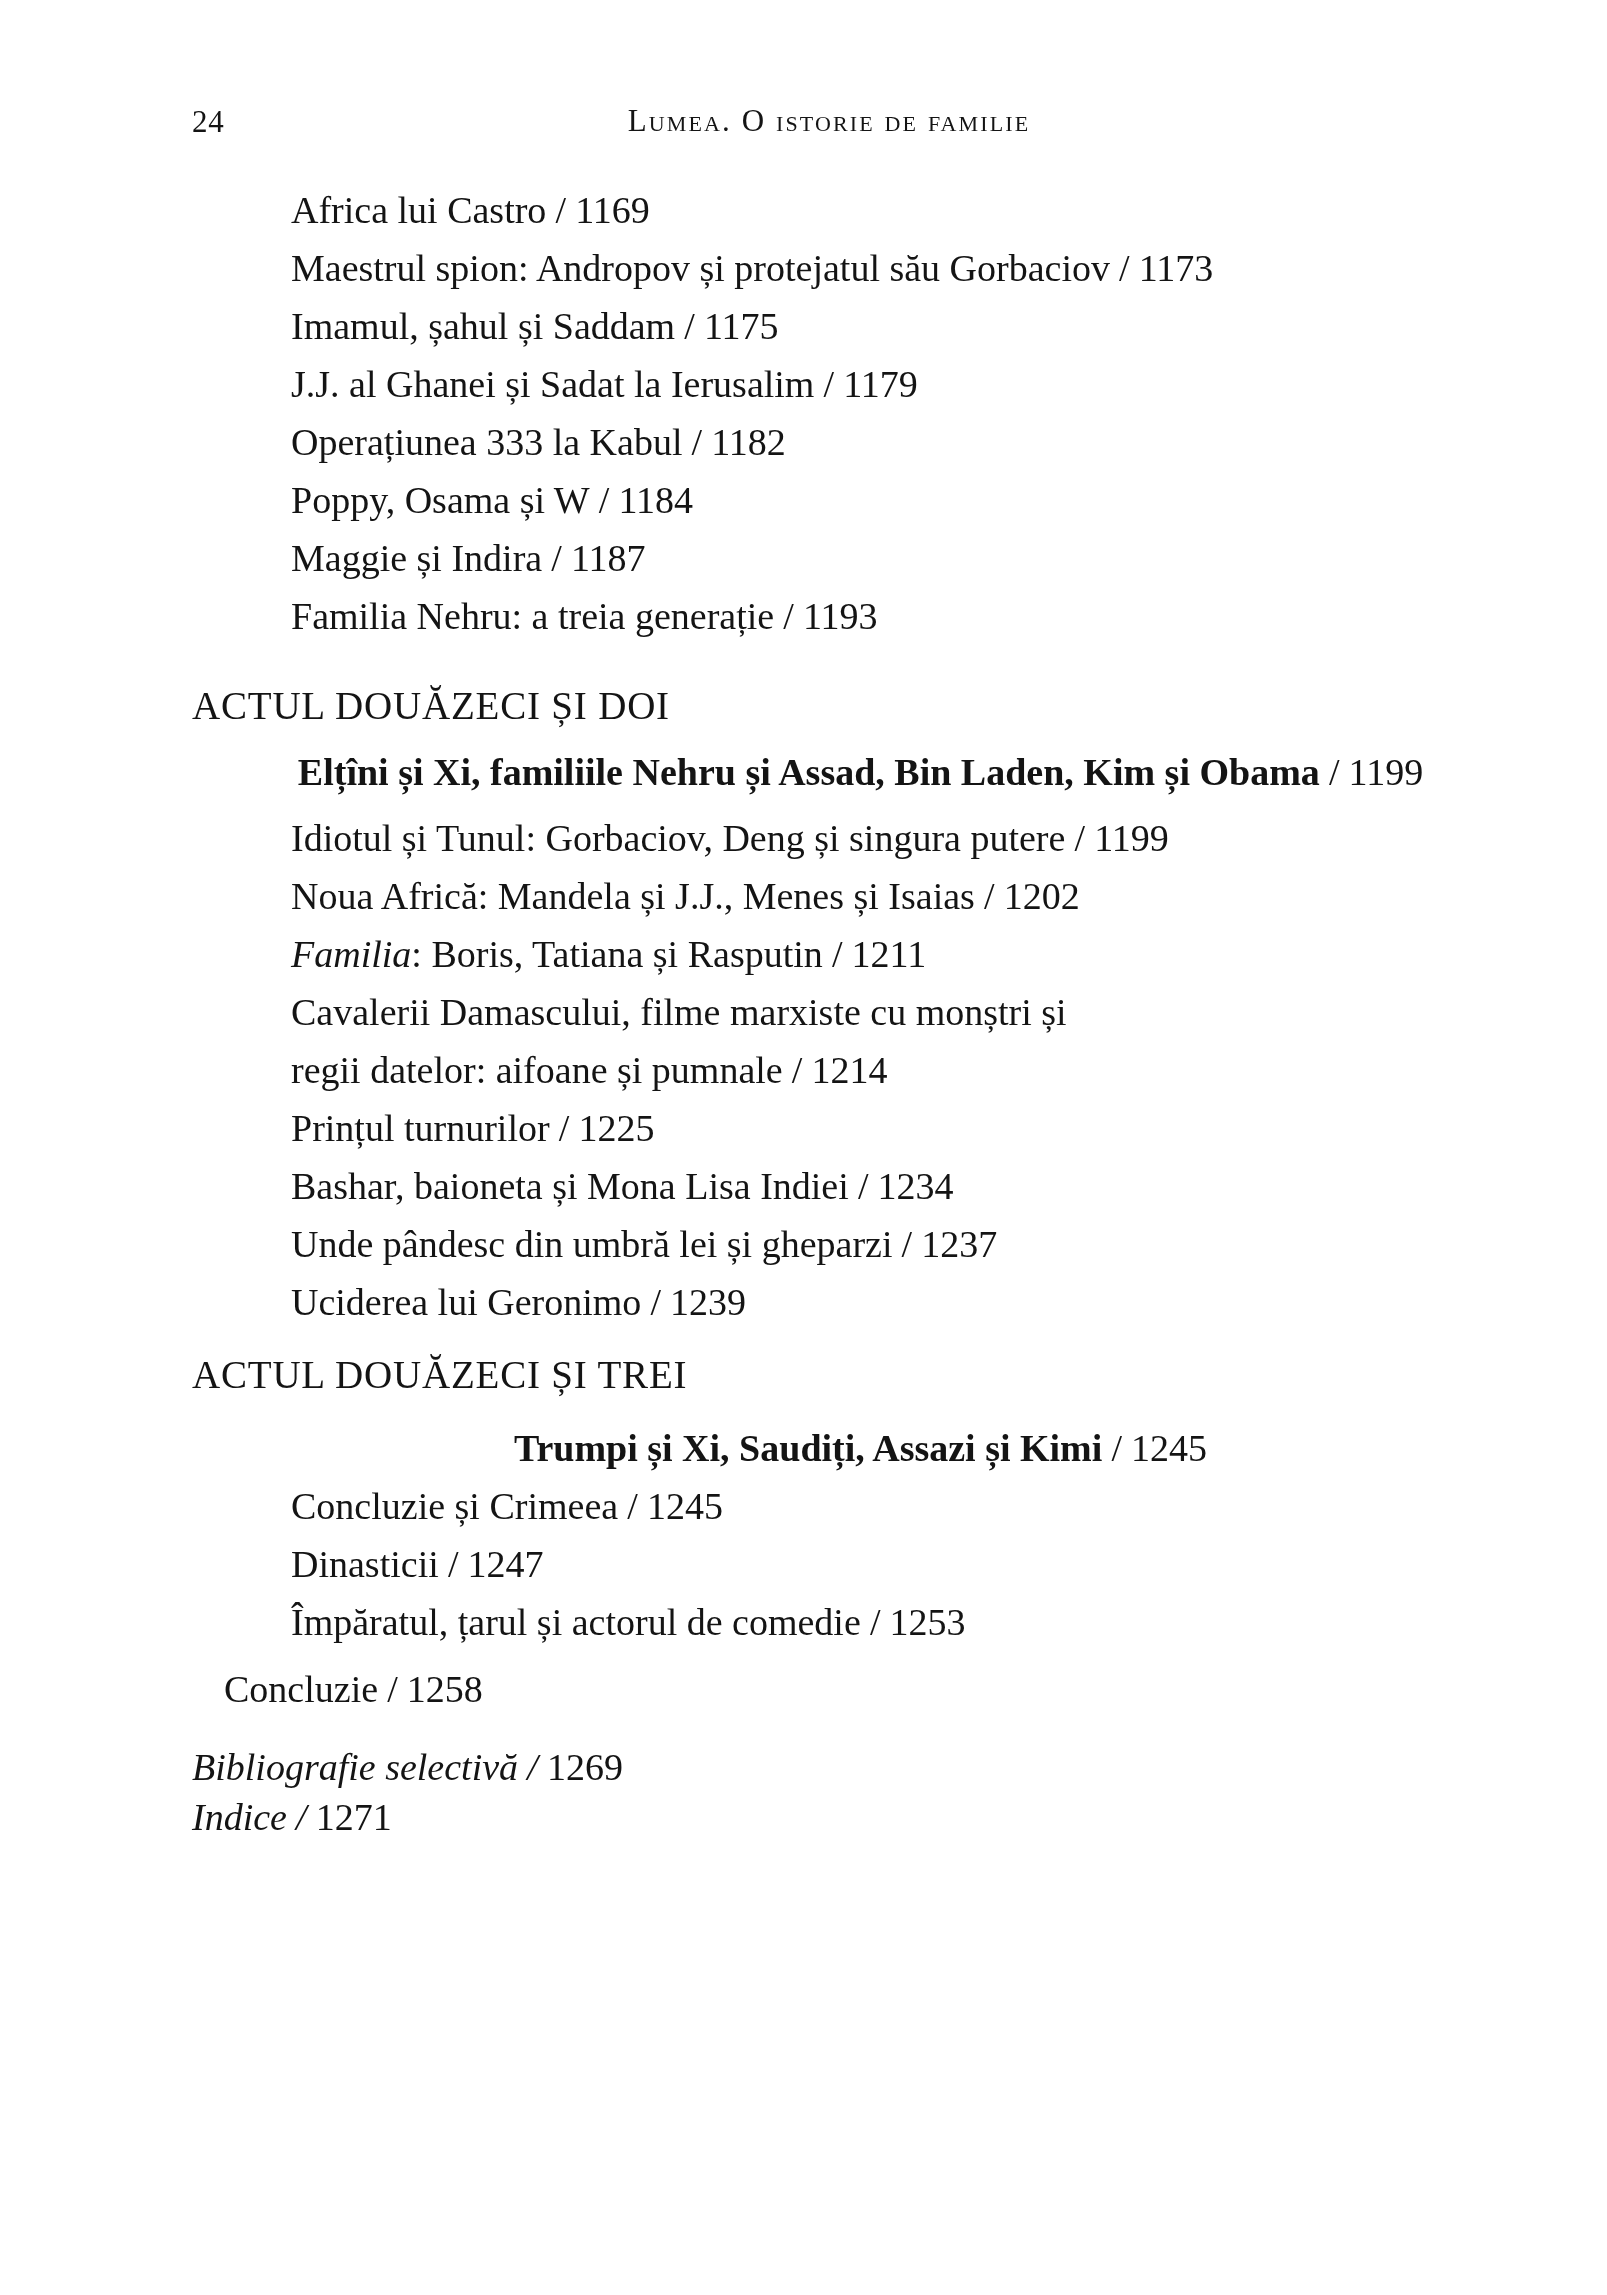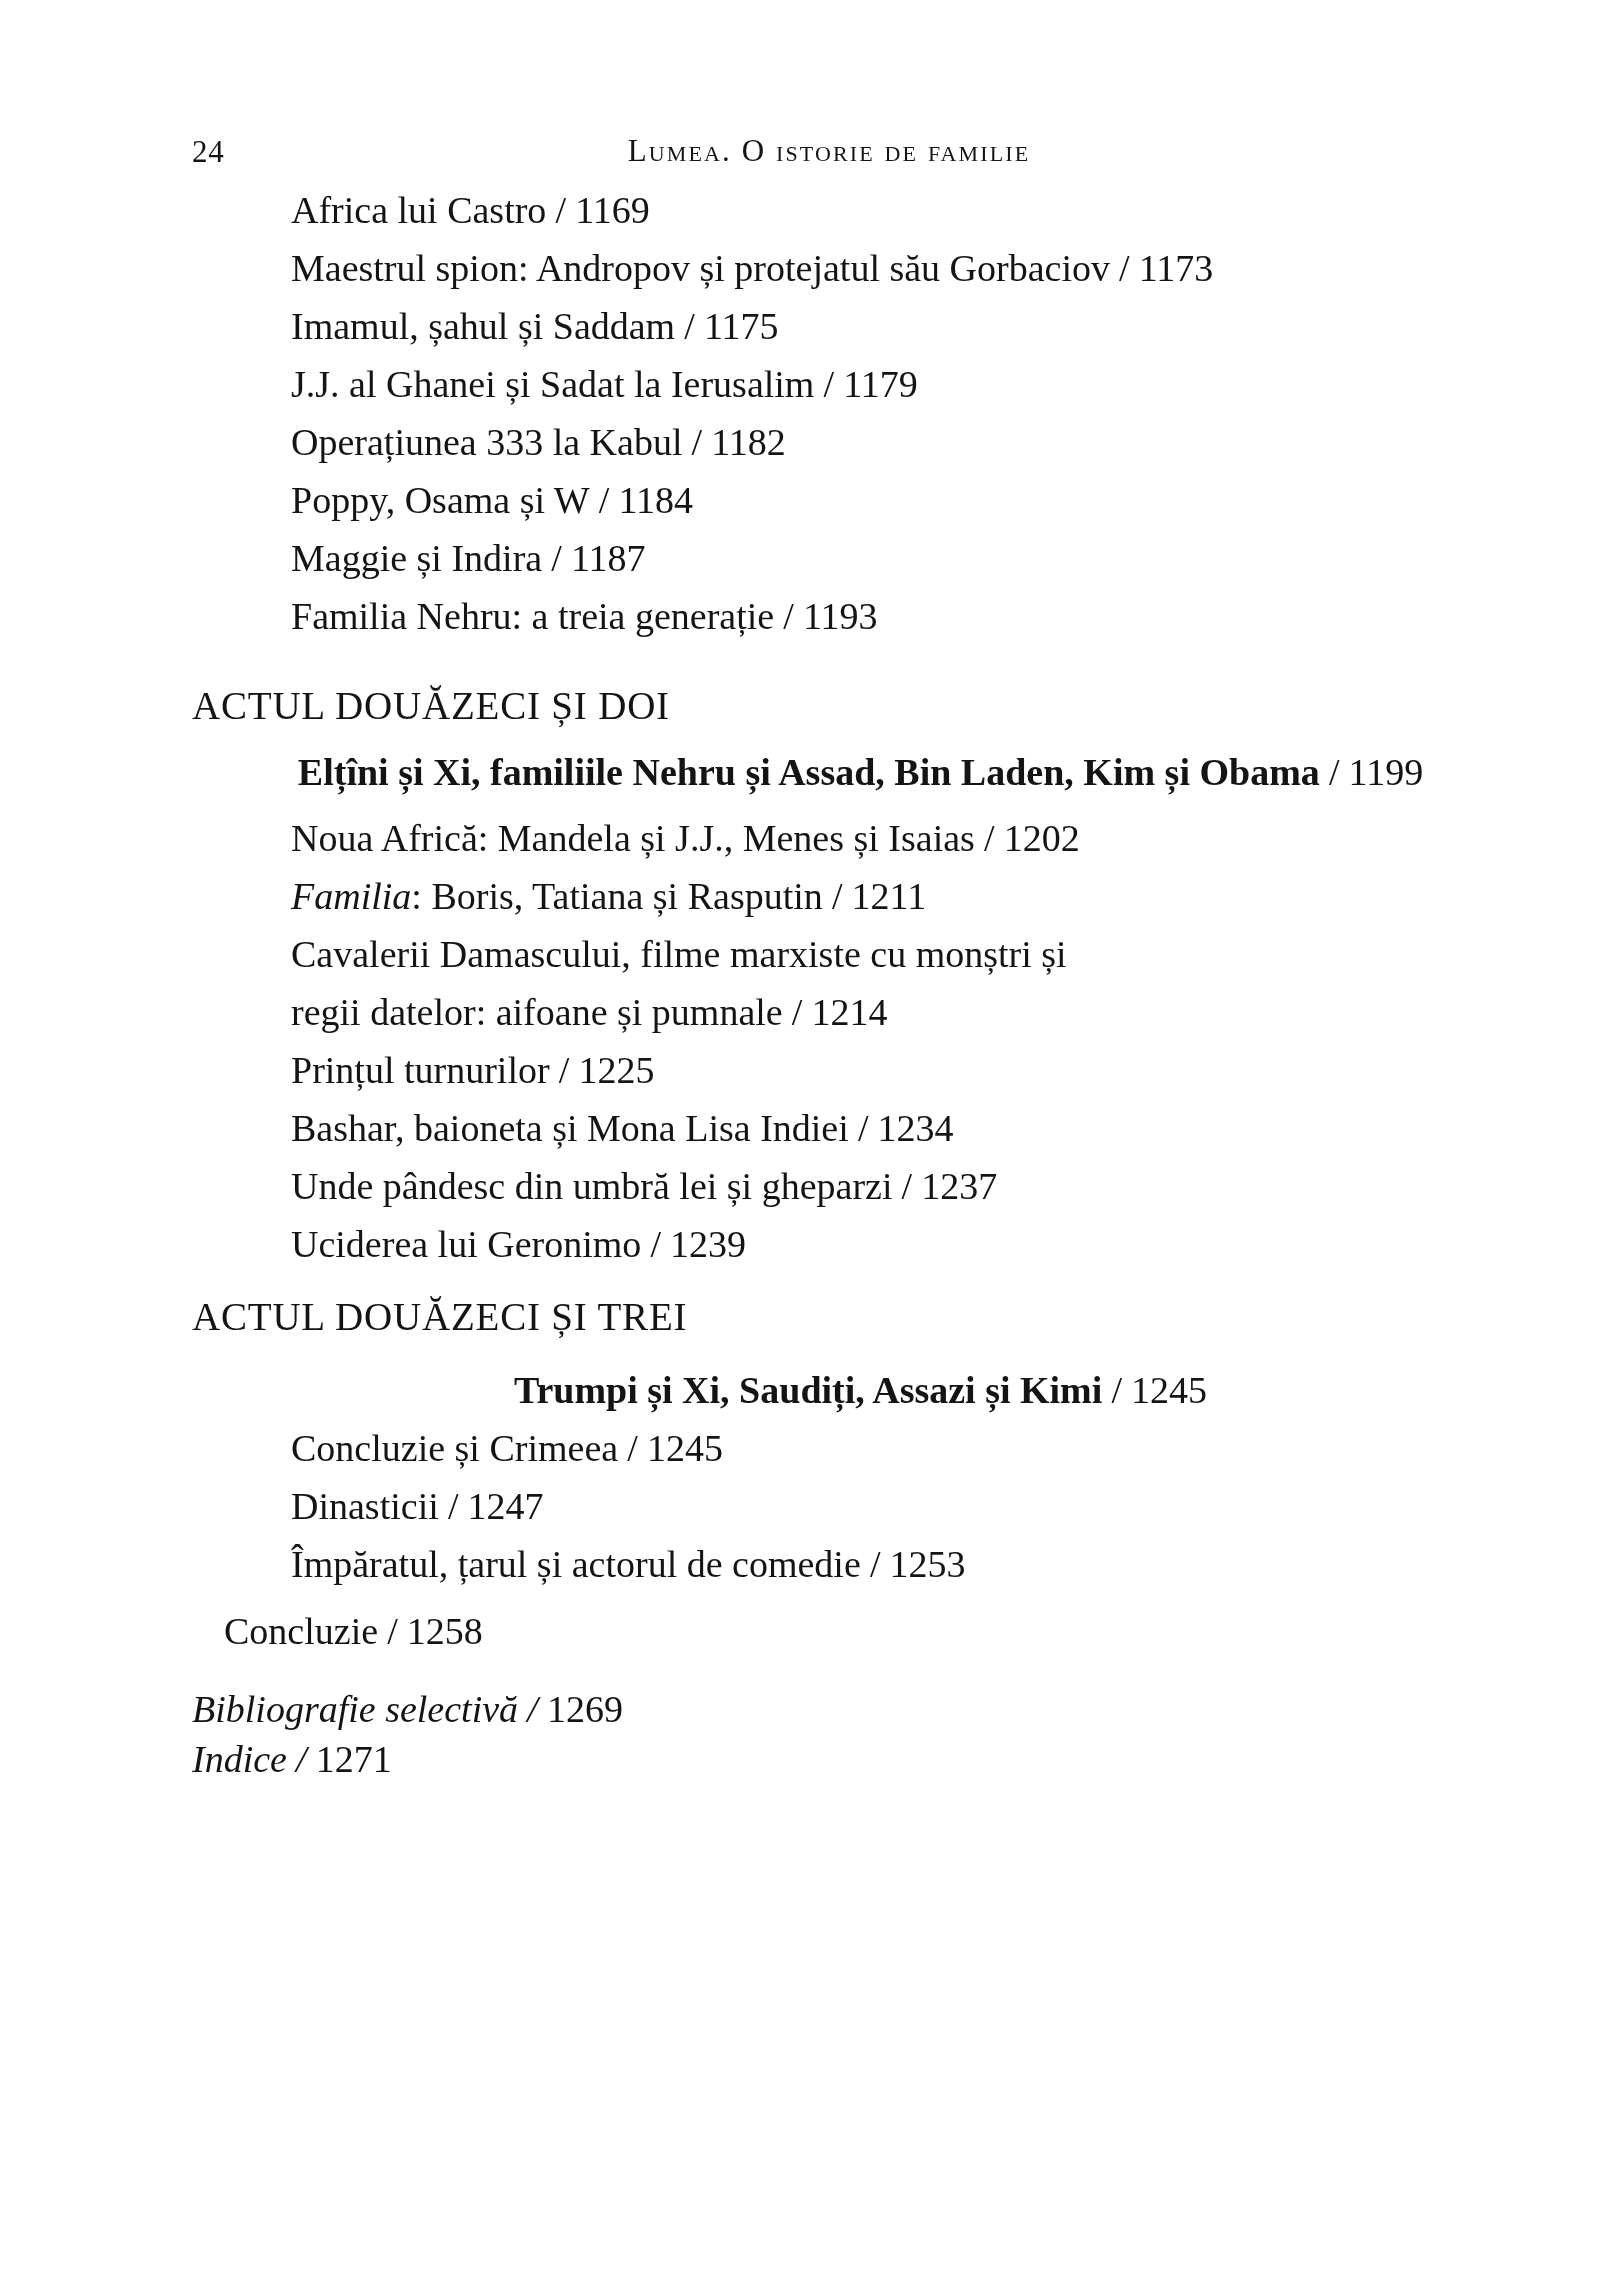--- a/index.html
+++ b/index.html
@@ -6,21 +6,21 @@
   #page{
     position:relative;
     width:1608px;height:2295px;
     background:#ffffff;
     color:#141414;
     font-family:"Liberation Serif", serif;
     overflow:hidden;
   }
   
   #runhead{
-    position:absolute;left:192px;top:130px;width:1274px;height:50px;
+    position:absolute;left:192px;top:100px;width:1274px;height:50px;
   }
   #pagenum{
     position:absolute;left:0;top:5px;
     font-size:31px;line-height:33px;letter-spacing:0.8px;
   }
   #headtitle{
     position:absolute;left:0;right:0;top:3.3px;text-align:center;
     font-size:31px;line-height:36px;
     font-variant:small-caps;letter-spacing:2.1px;
   }
@@ -71,20 +71,21 @@
       <div class="line lvl2"><span class="t">Poppy, Osama și W</span><span class="sep">/</span><span class="pg">1184</span></div>
       <div class="line lvl2"><span class="t">Maggie și Indira</span><span class="sep">/</span><span class="pg">1187</span></div>
       <div class="line lvl2"><span class="t">Familia Nehru: a treia generație</span><span class="sep">/</span><span class="pg">1193</span></div>
     </div>
 
     <div class="act mt-act1">ACTUL DOUĂZECI ȘI DOI</div>
 
     <div class="line chapter mt-chap1"><span class="t">Elțîni și Xi, familiile Nehru și Assad, Bin Laden, Kim și Obama</span><span class="sep">/</span><span class="pg">1199</span></div>
 
     <div class="mt-items1">
+      <div class="line lvl2"><span class="t">Idiotul și Tunul: Gorbaciov, Deng și singura putere</span><span class="sep">/</span><span class="pg">1199</span></div>
       <div class="line lvl2"><span class="t">Noua Africă: Mandela și J.J., Menes și Isaias</span><span class="sep">/</span><span class="pg">1202</span></div>
       <div class="line lvl2"><span class="t" style="font-style:italic">Familia</span><span class="t">: Boris, Tatiana și Rasputin</span><span class="sep">/</span><span class="pg">1211</span></div>
       <div>
         <div class="line lvl2"><span class="t">Cavalerii Damascului, filme marxiste cu monștri și</span></div>
         <div class="line lvl2"><span class="t">regii datelor: aifoane și pumnale</span><span class="sep">/</span><span class="pg">1214</span></div>
       </div>
       <div class="line lvl2"><span class="t">Prințul turnurilor</span><span class="sep">/</span><span class="pg">1225</span></div>
       <div class="line lvl2"><span class="t">Bashar, baioneta și Mona Lisa Indiei</span><span class="sep">/</span><span class="pg">1234</span></div>
       <div class="line lvl2"><span class="t">Unde pândesc din umbră lei și gheparzi</span><span class="sep">/</span><span class="pg">1237</span></div>
       <div class="line lvl2"><span class="t">Uciderea lui Geronimo</span><span class="sep">/</span><span class="pg">1239</span></div>

